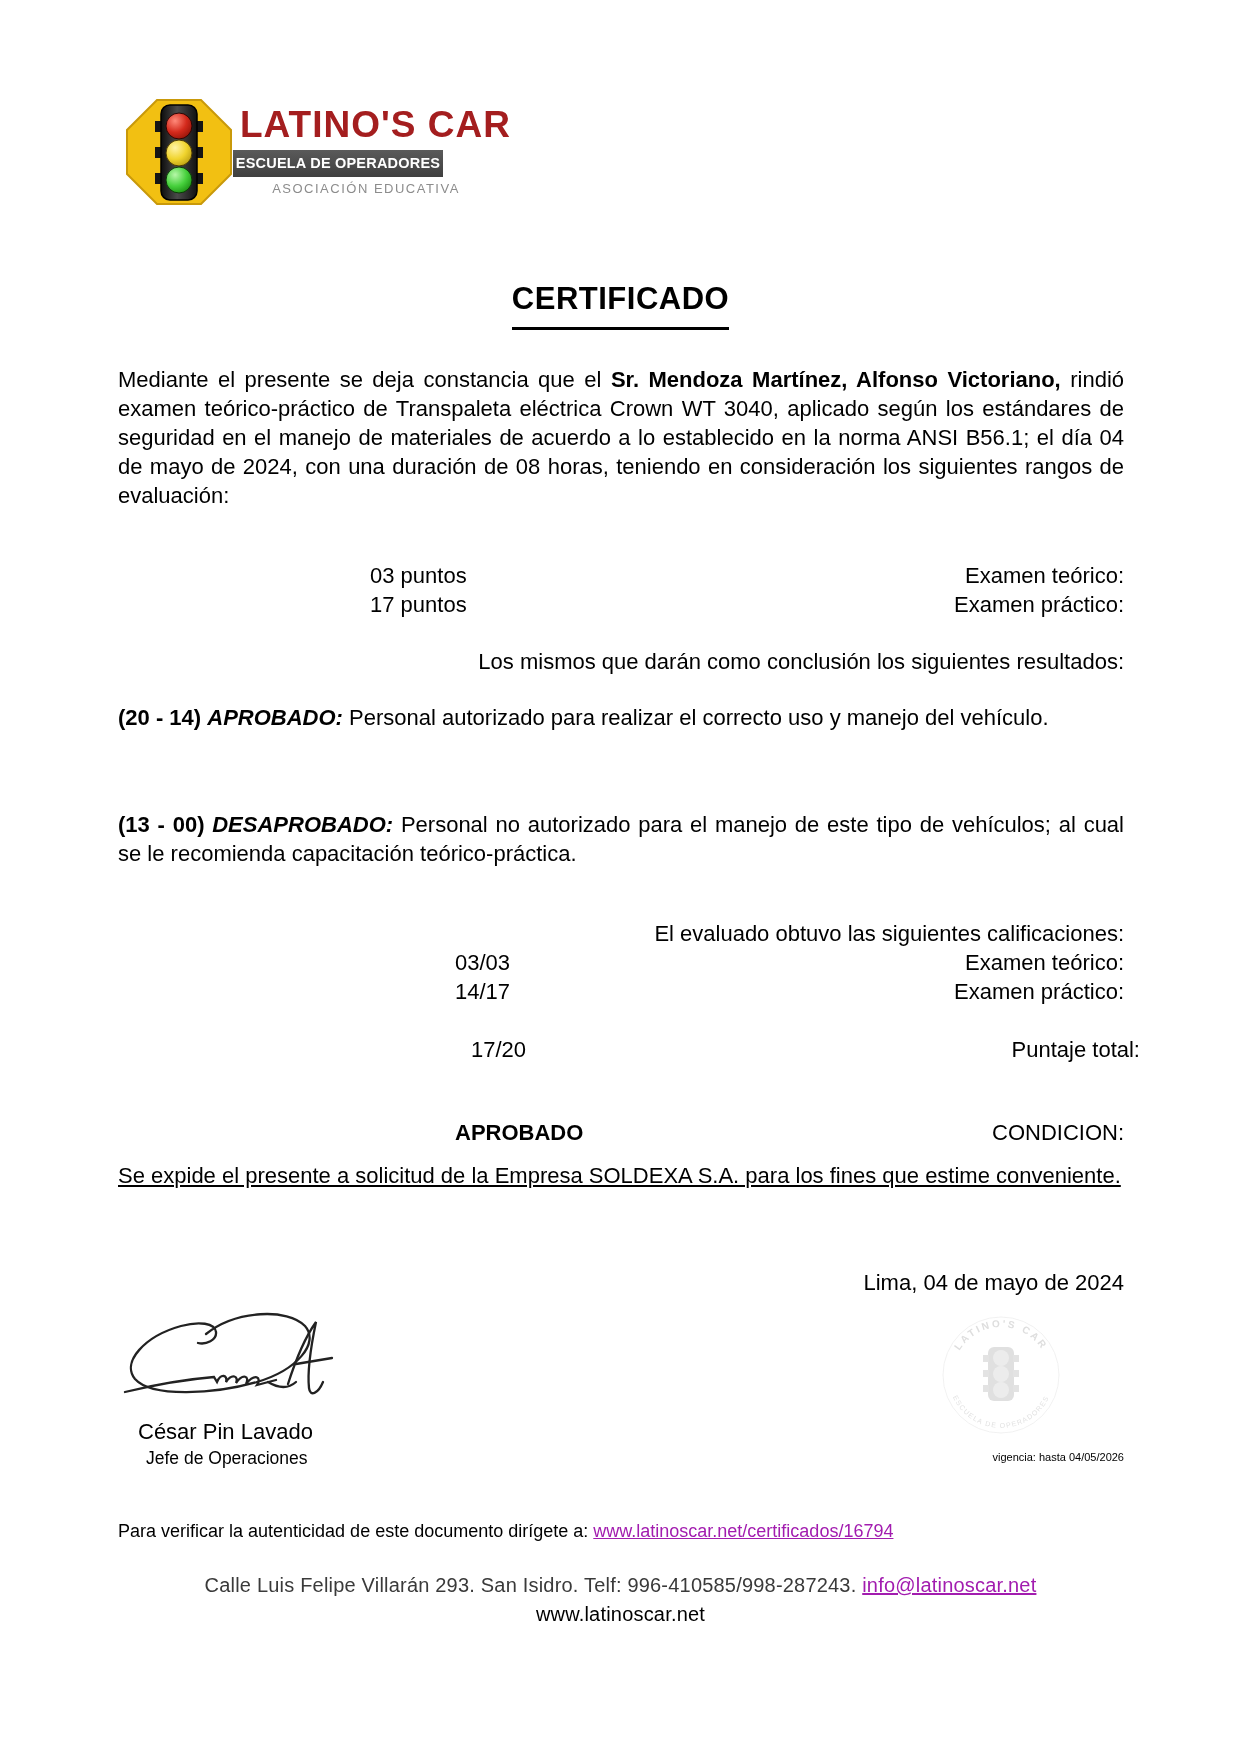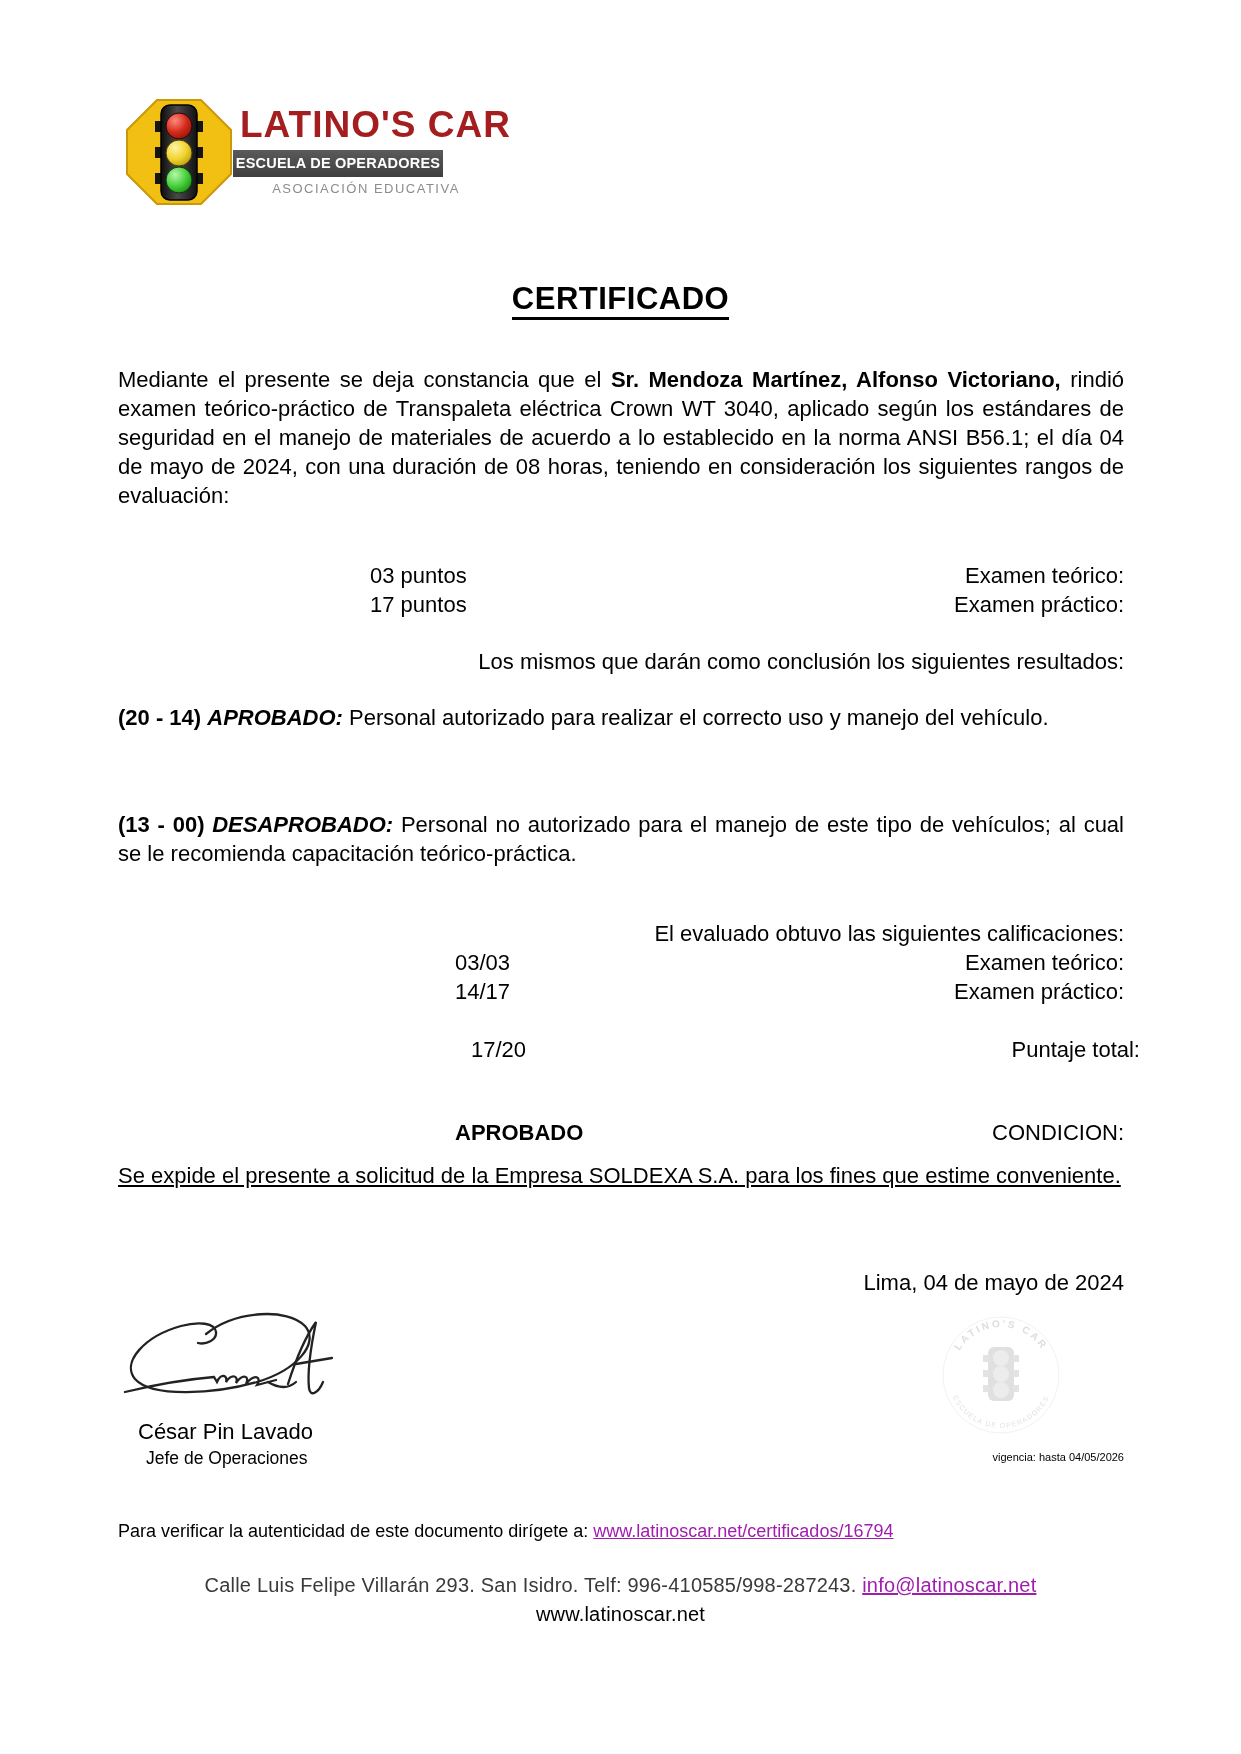--- a/index.html
+++ b/index.html
@@ -27,21 +27,21 @@
     text-align:center; letter-spacing:0.2px;
   }
   .brand-tagline {
     position:absolute; left:233px; top:181px; width:266px;
     text-align:center; font-size:13px; color:#8c8c8c; letter-spacing:1.5px;
   }
   
   .title-wrap { position:absolute; left:0; top:281px; width:100%; text-align:center; }
   .title {
     display:inline-block; font-size:31px; font-weight:bold;
-    border-bottom:3px solid #000; padding-bottom:0; letter-spacing:0.5px;
+    border-bottom:3px solid #000; padding-bottom:10px; letter-spacing:0.5px;
   }
   
   .body-block { position:absolute; left:118px; width:1006px; font-size:22px; line-height:29px;text-align:right; }
   .just { text-align:justify; }
   .b { font-weight:bold; }
   .bi { font-weight:bold; font-style:italic; }
   .tabrow { position:relative; height:29px; }
   .tabrow .val { position:absolute; left:252px; top:0; }
   .tabrow .val2 { position:absolute; left:337px; top:0; }
   

